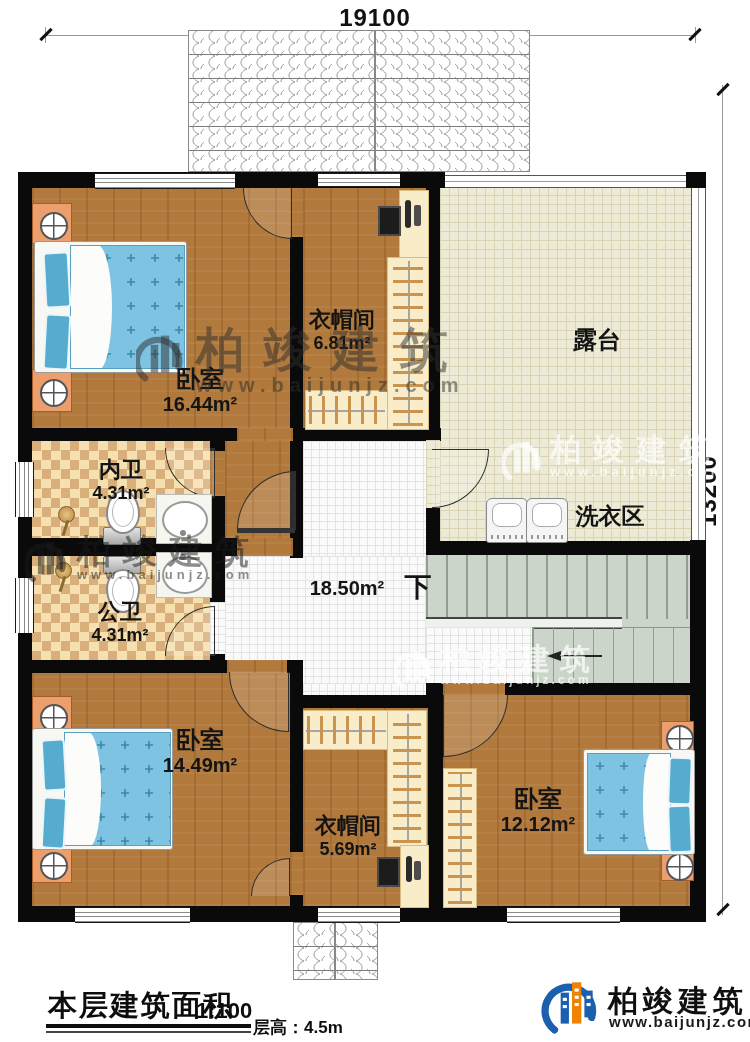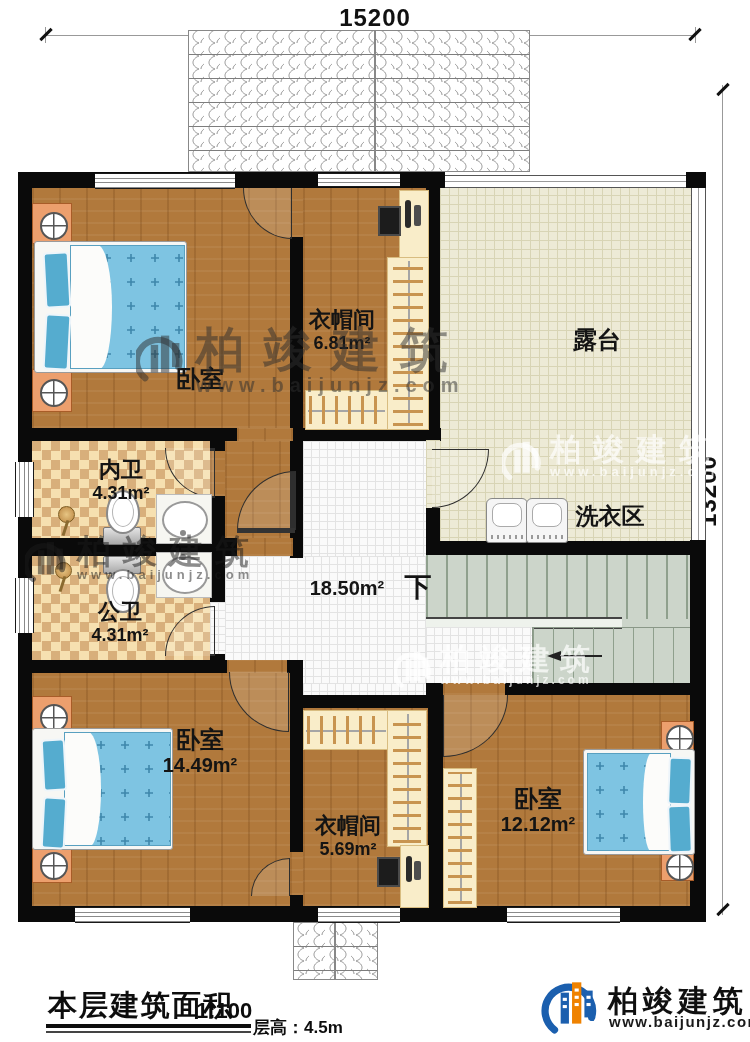--- a/index.html
+++ b/index.html
@@ -96,21 +96,21 @@
       </pattern>
       <g id="logo-shape">
         <path d="M10,56 A23,23 0 1 1 46,44" fill="none" stroke="currentColor" stroke-width="7" stroke-linecap="round"></path>
         <rect x="16" y="20" width="8" height="30" fill="currentColor"></rect>
         <rect x="27" y="10" width="9" height="40" fill="currentColor"></rect>
         <rect x="39" y="18" width="8" height="26" fill="currentColor"></rect>
       </g>
     </defs>
   </svg>
 
-  <div class="dimtxt" style="left:330px;top:4px;width:90px">15200</div>
+  <div class="dimtxt" style="left:330px;top:4px;width:90px">19100</div>
   <div class="dimline" style="left:45px;top:35px;width:650px;height:1px"></div>
   <div class="dimline" style="left:45px;top:27px;width:1px;height:16px"></div>
   <div class="dimline" style="left:695px;top:27px;width:1px;height:16px"></div>
   <div class="tick" style="left:38px;top:33px"></div>
   <div class="tick" style="left:687px;top:33px"></div>
 
   <div class="dimline" style="left:722px;top:85px;width:1px;height:830px"></div>
   <div class="tick" style="left:715px;top:88px"></div>
   <div class="tick" style="left:715px;top:908px"></div>
   <div class="dimtxt" style="left:668px;top:477px;width:80px;transform:rotate(-90deg)">13200</div>
@@ -318,20 +318,21 @@
     <svg width="100%" height="100%">
         <rect width="100%" height="100%" fill="url(#plus)"></rect>
       </svg>
     <div class="fold" style="right:-1px;top:-1px;width:28px;height:98px;border-radius:60% 0 0 55%/100% 0 0 100%"></div>
   </div>
   <div class="pillow" style="left:668px;top:757px;width:20px;height:44px;transform:rotate(2deg)"></div>
   <div class="pillow" style="left:668px;top:805px;width:20px;height:44px;transform:rotate(-2deg)"></div>
 
   <div class="rl" style="left:120px;top:366px;width:160px">
     <div class="rn">卧室</div>
+    <div class="ra">16.44m²</div>
   </div>
   <div class="rl sm" style="left:282px;top:308px;width:120px">
     <div class="rn">衣帽间</div>
     <div class="ra">6.81m²</div>
   </div>
   <div class="rl" style="left:547px;top:327px;width:100px">
     <div class="rn" style="font-size:24px">露台</div>
   </div>
   <div class="rl sm" style="left:71px;top:458px;width:100px">
     <div class="rn">内卫</div>

